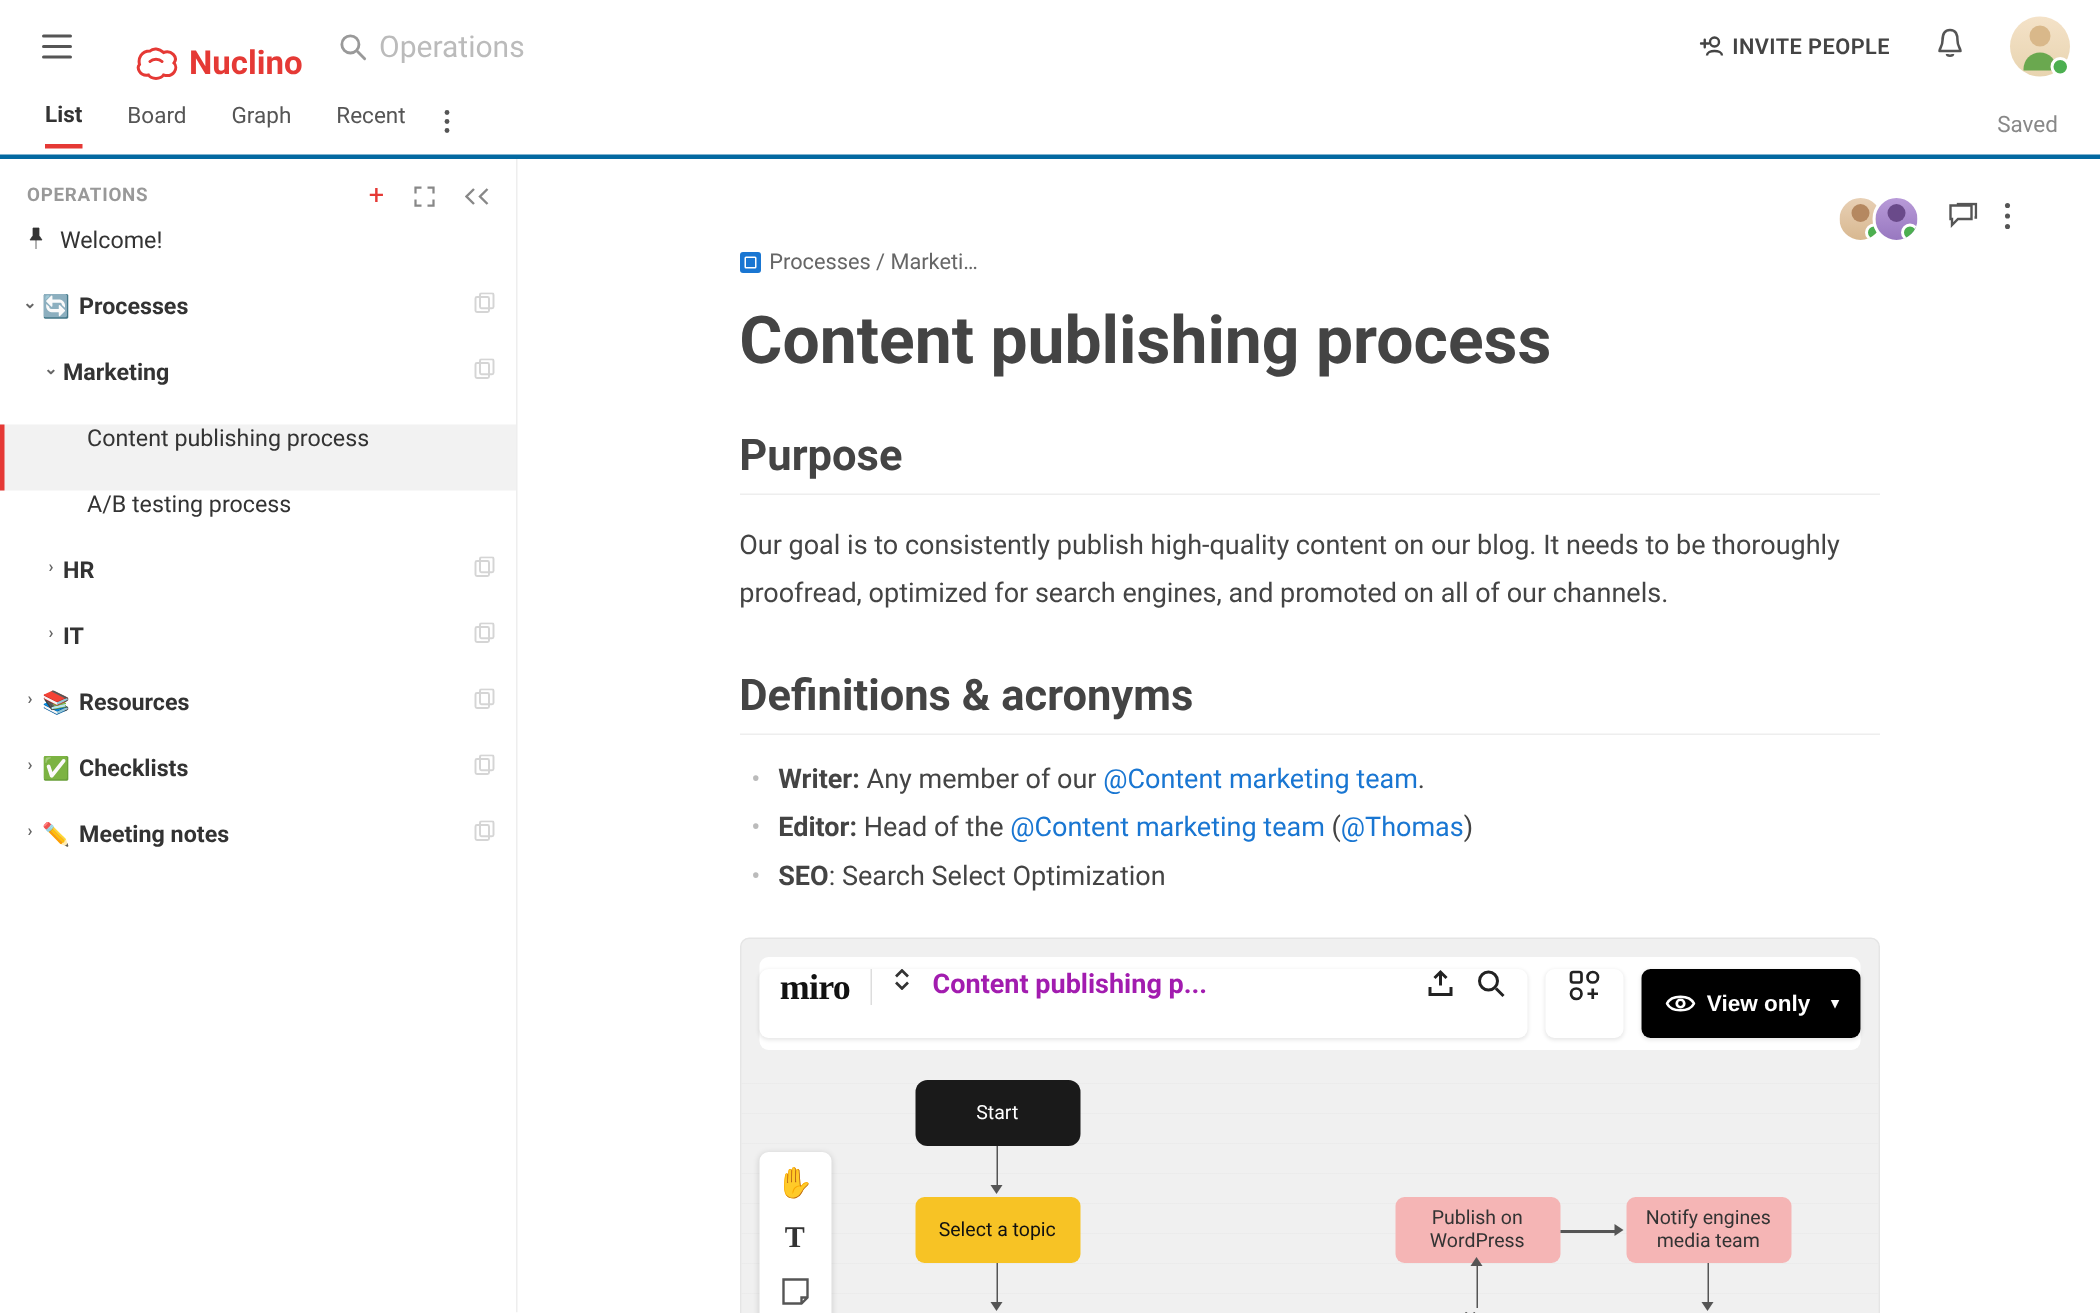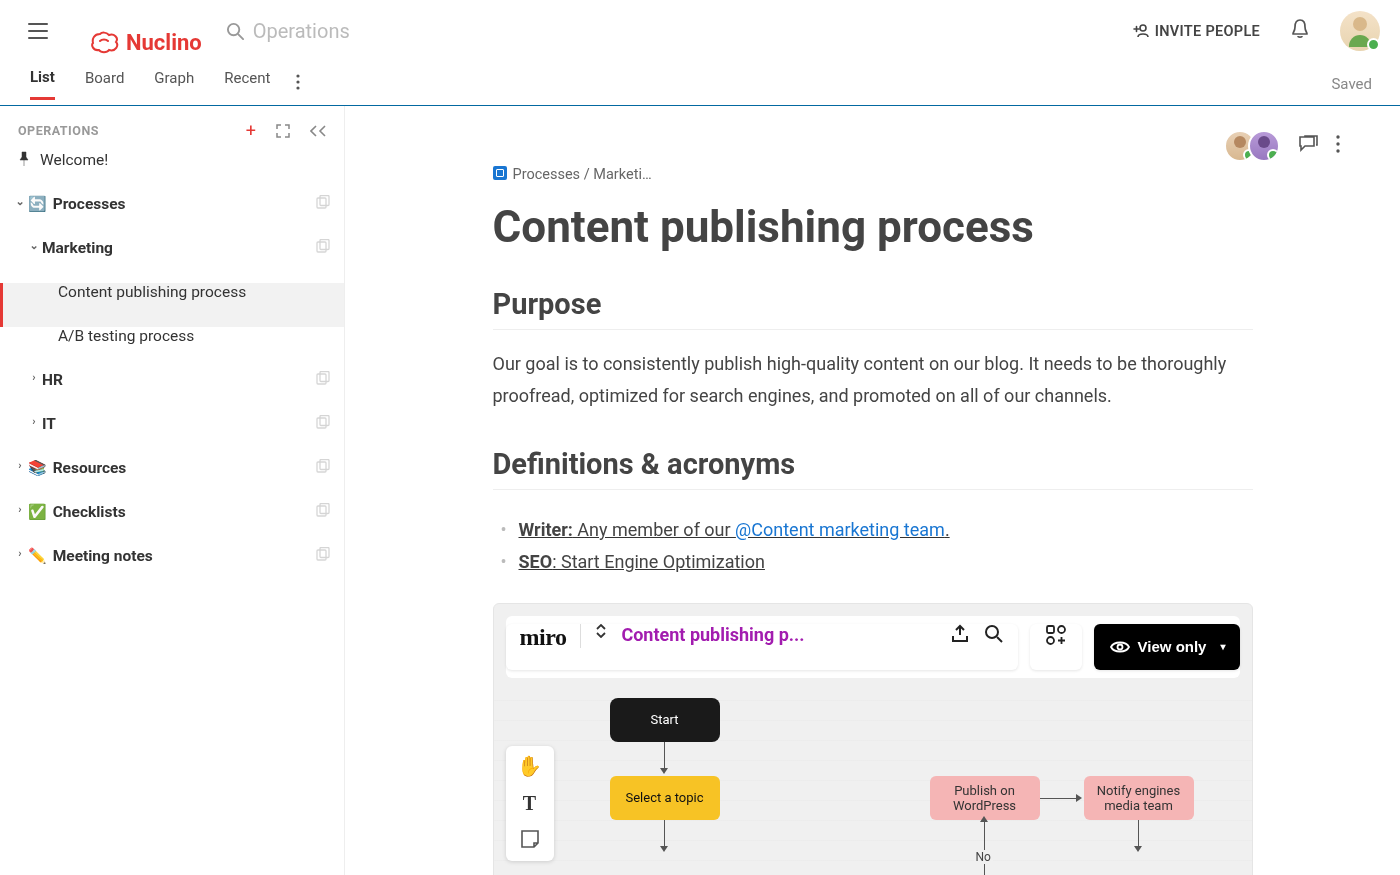--- a/index.html
+++ b/index.html
@@ -12,21 +12,21 @@
   .search { display:flex; align-items:center; margin-left:24px; color:#bbb; font-size:20px; }
   .search svg { margin-right:8px; }
   .top-right { margin-left:auto; display:flex; align-items:center; gap:30px; }
   .invite { display:flex; align-items:center; font-size:14.5px; font-weight:600; color:#444; cursor:pointer; gap:6px; letter-spacing:0.3px; }
   .bell { cursor:pointer; color:#555; }
   .avatar-top { width:40px; height:40px; border-radius:50%; background:linear-gradient(180deg,#f4e2c8 0%,#e8d4b0 100%); position:relative; display:flex; align-items:center; justify-content:center; }
   .avatar-top::after { content:""; position:absolute; width:9px; height:9px; background:#4caf50; border:2px solid #fff; border-radius:50%; bottom:0; right:0; }
   .avatar-head { width:14px; height:14px; background:#d9b88a; border-radius:50%; position:absolute; top:6px; }
   .avatar-body { width:22px; height:12px; background:#6aa84f; border-radius:11px 11px 0 0; position:absolute; bottom:4px; }
 
-  .tabbar { height:44px; display:flex; align-items:center; padding-left:30px; border-bottom:1px solid #0369a1; }
+  .tabbar { height:44px; display:flex; align-items:center; padding-left:30px; border-bottom:3px solid #0369a1; }
   .tabbar .tab { font-size:15px; color:#555; margin-right:30px; cursor:pointer; padding-bottom:11px; }
   .tabbar .tab.active { font-weight:700; color:#333; border-bottom:3px solid #e53935; }
   .tabbar .more { color:#555; cursor:pointer; margin-left:-4px; }
   .saved { margin-left:auto; margin-right:28px; color:#888; font-size:15px; }
 
   .body { display:flex; height:calc(875px - 62px - 44px); }
   .sidebar { width:345px; border-right:1px solid #eee; padding-top:14px; overflow-y:auto; }
   .side-head { display:flex; align-items:center; padding:0 18px 10px 18px; }
   .side-head .label { font-size:12.5px; font-weight:700; color:#999; letter-spacing:0.5px; }
   .side-head .icons { margin-left:auto; display:flex; gap:20px; color:#888; align-items:center;}
@@ -46,27 +46,27 @@
 
   .main { flex:1; position:relative; overflow:auto; padding:0 60px 0 60px; }
   .main-head { display:flex; align-items:center; padding-top:24px; }
   .collab { margin-left:auto; display:flex; align-items:center; gap:18px; }
   .collab .avs { display:flex; }
   .collab .av { width:32px; height:32px; border-radius:50%; position:relative; background:#ddd; border:2px solid #fff; display:flex; align-items:center; justify-content:center; overflow:hidden;}
   .collab .av:nth-child(2){ margin-left:-8px;}
   .collab .av::after { content:""; position:absolute; width:8px; height:8px; background:#4caf50; border:2px solid #fff; border-radius:50%; bottom:-1px; right:-1px; }
   .collab .chat, .collab .dots { cursor:pointer; color:#555; }
 
-  .breadcrumb { font-size:14.5px; color:#666; margin-top:4px; display:flex; gap:4px;}
+  .breadcrumb { font-size:14.5px; color:#666; margin-top:4px; display:flex; align-items:center; gap:4px;}
   .breadcrumb .sq { display:inline-block; width:14px; height:14px; background:#1976d2; border-radius:2px; margin-right:2px; position:relative;}
   .breadcrumb .sq::after{ content:""; position:absolute; inset:3px; border:1.5px solid #fff; border-radius:1px;}
   h1.title { font-size:44px; font-weight:700; color:#444; margin-top:18px; margin-bottom:34px; }
   h2.sec { font-size:29px; font-weight:700; color:#444; margin-top:10px; padding-bottom:8px; border-bottom:1px solid #eee; }
   p.body-text { font-size:18px; line-height:1.75; color:#444; margin-top:18px; max-width:760px;}
-  ul.defs { list-style:none; margin-top:24px;text-decoration:underline; }
+  ul.defs { list-style:none; margin-top:14px; }
   ul.defs li { font-size:18px; line-height:1.8; color:#444; padding-left:26px; position:relative; }
   ul.defs li::before { content:"•"; position:absolute; left:8px; color:#bbb; }
   .mention { color:#1976d2; }
   b { font-weight:700; }
 
   .embed { margin-top:24px; width:760px; background:#f0f0f0; border-radius:6px; padding:0; overflow:hidden; border:1px solid #e5e5e5;}
   .embed-bar { height:62px; background:#fff; display:flex; align-items:center; gap:0; margin:12px 12px 0 12px; border-radius:6px; }
   .seg { height:46px; background:#fff; border-radius:6px; display:flex; align-items:flex-start; box-shadow: 0 1px 3px rgba(0,0,0,0.1); }
   .seg.s1 { flex:1; padding:0 14px; gap:14px;}
   .seg.s2 { width:52px; justify-content:center; margin-left:12px;}
@@ -297,21 +297,24 @@
 
     <h2 class="sec">Purpose</h2>
     <p class="body-text">Our goal is to consistently publish high-quality content on our blog. It needs to be thoroughly proofread, optimized for search engines, and promoted on all of our channels.</p>
 
     <h2 class="sec" style="margin-top:36px;">Definitions &amp; acronyms</h2>
     <ul class="defs">
       <li>
         <b>Writer:</b><span> Any member of our </span><span class="mention">@Content marketing team</span><span>.</span>
       </li>
       <li>
-        <b>SEO</b><span>: Start Engine Optimization</span>
+        <b>Editor:</b><span> Head of the </span><span class="mention">@Content marketing team</span><span> (</span><span class="mention">@Thomas</span><span>)</span>
+      </li>
+      <li>
+        <b>SEO</b><span>: Search Select Optimization</span>
       </li>
     </ul>
 
     <div class="embed">
       <div class="embed-bar">
         <div class="seg s1">
           <span class="mirologo">miro</span>
           <span class="miro-div"></span>
           <span class="miro-expand"><svg width="12" height="14" viewBox="0 0 12 14">
                     <path d="M2 5 L6 1 L10 5 M2 9 L6 13 L10 9" fill="none" stroke="#333" stroke-width="1.8"></path>

